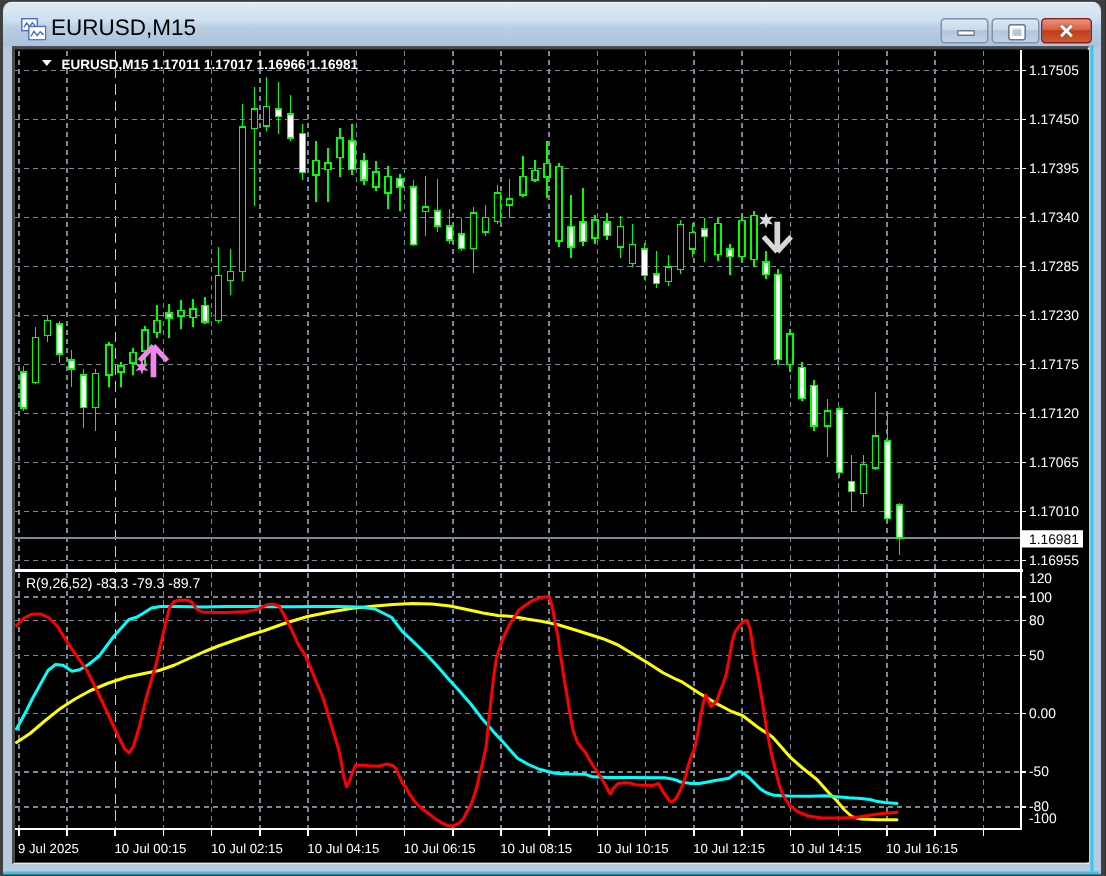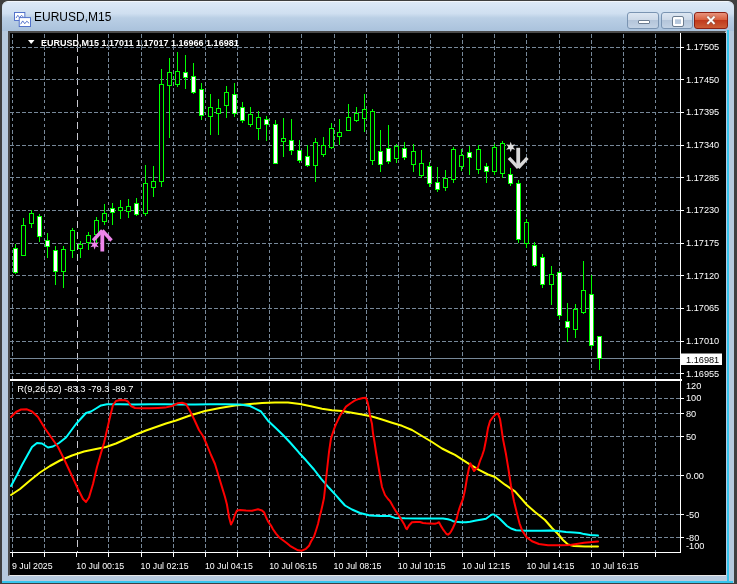--- a/index.html
+++ b/index.html
@@ -1,18 +1,18 @@
 <!DOCTYPE html>
 <html><head><meta charset="utf-8"><style>
 *{margin:0;padding:0;box-sizing:border-box}
 html,body{width:737px;height:584px;overflow:hidden;background:#3f3f3f;font-family:"Liberation Sans",sans-serif}
 #win{position:absolute;left:2px;top:1px;width:732px;height:582px;background:#b7cade;border-radius:6px 6px 0 0;border-top:1px solid #f2f6fb}
 #title{position:absolute;left:0;top:0;width:100%;height:29px;border-radius:6px 6px 0 0;
 background:linear-gradient(#dde9f7 0%,#cfdff0 40%,#bacfe5 55%,#aac2dc 100%)}
-#ttext{position:absolute;left:32px;top:8px;font-size:12px;color:#000}
+#ttext{position:absolute;left:32px;top:8px;font-size:15px;color:#000}
 .btn{position:absolute;top:10px;height:17px;border-radius:3px;border:1px solid #7a94b2}
 #bmin{left:625px;width:32px;background:linear-gradient(#dce6f2 0%,#cdd9e8 45%,#b4c5da 50%,#c2d2e4 100%)}
 #bmax{left:659px;width:32px;background:linear-gradient(#dce6f2 0%,#cdd9e8 45%,#b4c5da 50%,#c2d2e4 100%)}
 #bcls{left:692px;width:34px;background:linear-gradient(#e8937c 0%,#d9603f 45%,#c13a1c 50%,#cc5c35 100%);border-color:#8c2013}
 #bmin i{position:absolute;left:10px;top:7px;width:12px;height:4px;background:#fff;border:1px solid #6b7c90;border-radius:1px}
 #bmax i{position:absolute;left:11px;top:4px;width:10px;height:9px;border:2px solid #fff;outline:1px solid #6b7c90;border-radius:1px}
 #bcls i{position:absolute;left:0;top:0px;width:100%;text-align:center;color:#fff;font-style:normal;font-weight:bold;font-size:13px;text-shadow:0 0 2px #666}
 #client{position:absolute;left:8px;top:31px;width:718px;height:545px;background:#000;border-top:2px solid #4a4a4a;border-left:2px solid #4a4a4a;border-right:1px solid #e8e8e8;border-bottom:1px solid #e8e8e8}
 #cyR{position:absolute;left:727px;top:30px;width:1.5px;height:551px;background:#35c5ee}
 #cyB{position:absolute;left:2px;top:581px;width:731px;height:2px;background:#35c5ee}

